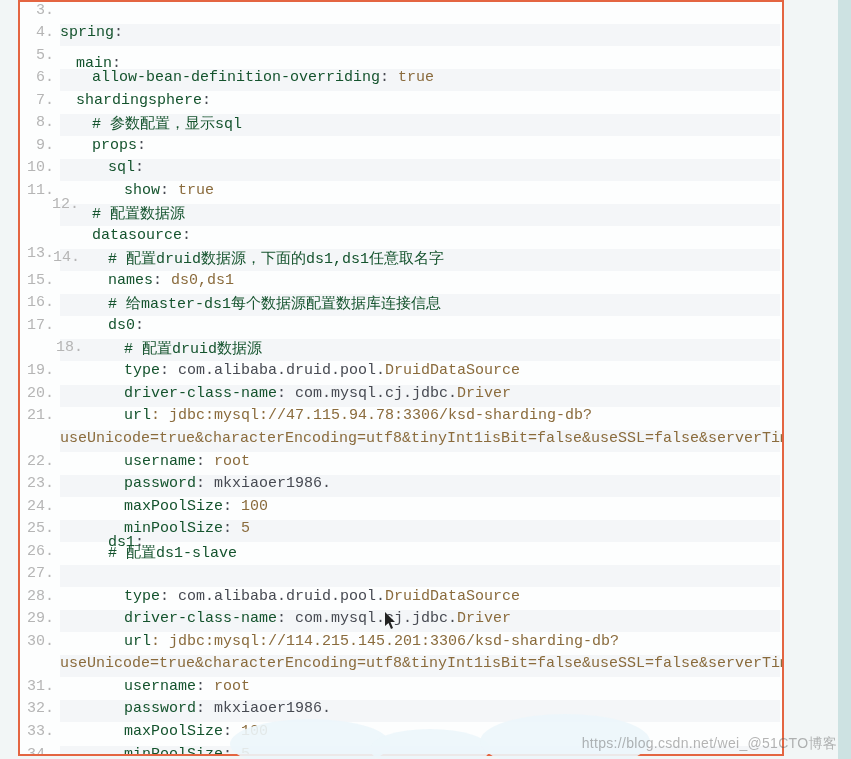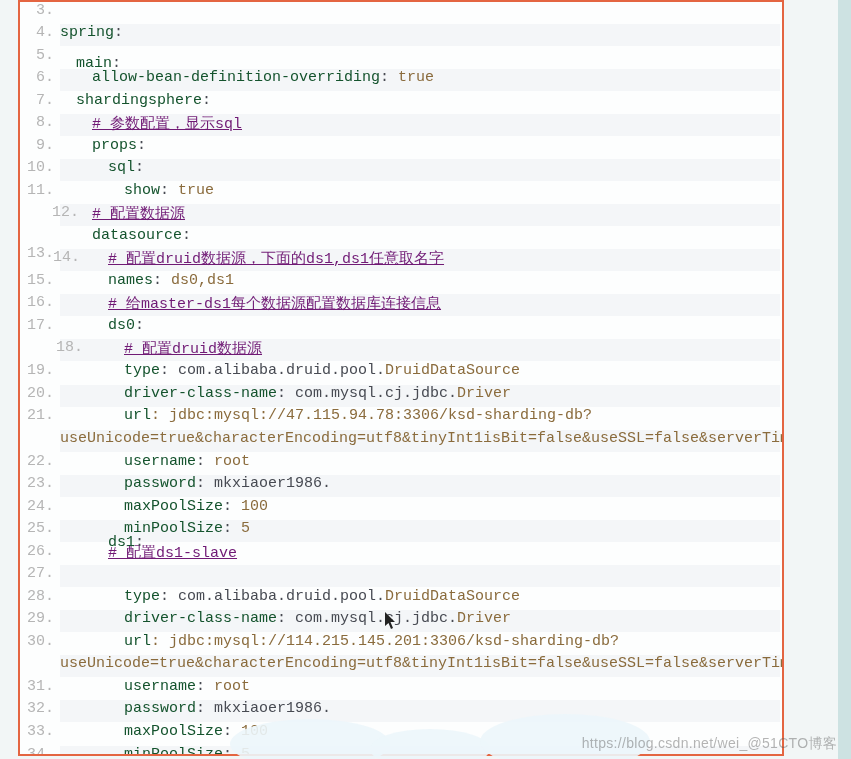--- a/index.html
+++ b/index.html
@@ -59,21 +59,21 @@
     left: 0;
     white-space: pre;
   }
   .hl-band {
     position: absolute;
     left: 40px;
     width: 720px;
     background: #f4f6f8;
   }
   .k-green  { color: #14532d; }
-  .k-red    { color: #701a75; text-decoration: underline; }
+  .k-red    { color: #14532d; }
   .k-brown  { color: #8a6b3c; }
   .k-plain  { color: #474a52; }
   .cursor {
     position: absolute;
     color: #222;
     font-size: 16px;
     pointer-events: none;
   }
   .watermark {
     position: absolute;
@@ -121,21 +121,21 @@
   <div class="gutter" id="gutter">
       <div class="gnum" style="top: 0px;">3.</div>
       <div class="gnum" style="top: 22px;">4.</div>
       <div class="gnum" style="top: 45px;">5.</div>
       <div class="gnum" style="top: 67px;">6.</div>
       <div class="gnum" style="top: 90px;">7.</div>
       <div class="gnum" style="top: 112px;">8.</div>
       <div class="gnum" style="top: 135px;">9.</div>
       <div class="gnum" style="top: 157px;">10.</div>
       <div class="gnum" style="top: 180px;">11.</div>
-      <div class="gnum" style="top: 202px; padding-left: 32px;">12.</div>
+      <div class="gnum" style="top: 194px; padding-left: 32px;">12.</div>
       <div class="gnum" style="top: 243px;">13.</div>
       <div class="gnum" style="top: 247px; padding-left: 33px;">14.</div>
       <div class="gnum" style="top: 270px;">15.</div>
       <div class="gnum" style="top: 292px;">16.</div>
       <div class="gnum" style="top: 315px;">17.</div>
       <div class="gnum" style="top: 337px; padding-left: 36px;">18.</div>
       <div class="gnum" style="top: 360px;">19.</div>
       <div class="gnum" style="top: 383px;">20.</div>
       <div class="gnum" style="top: 405px;">21.</div>
       <div class="gnum" style="top: 451px;">22.</div>

